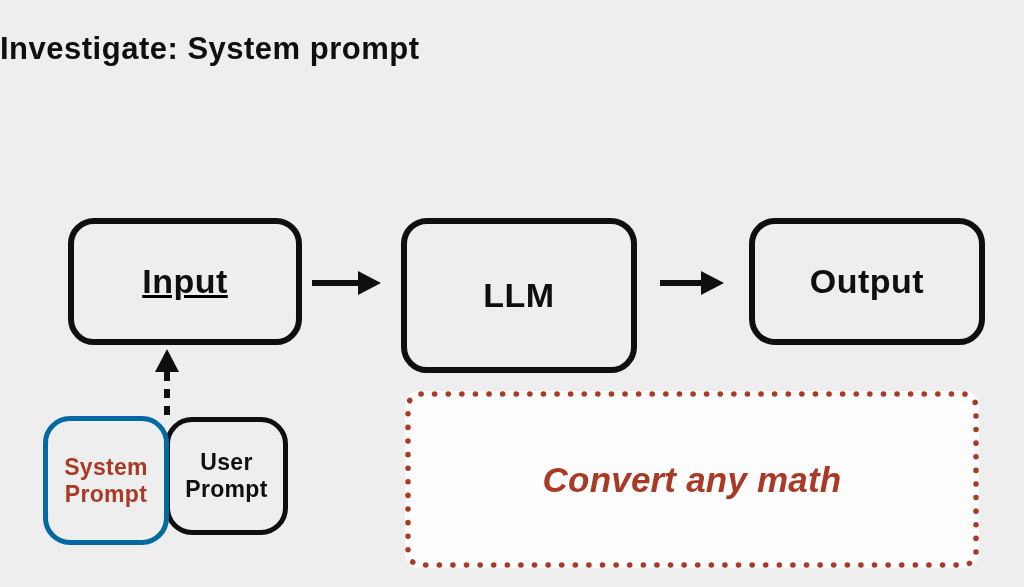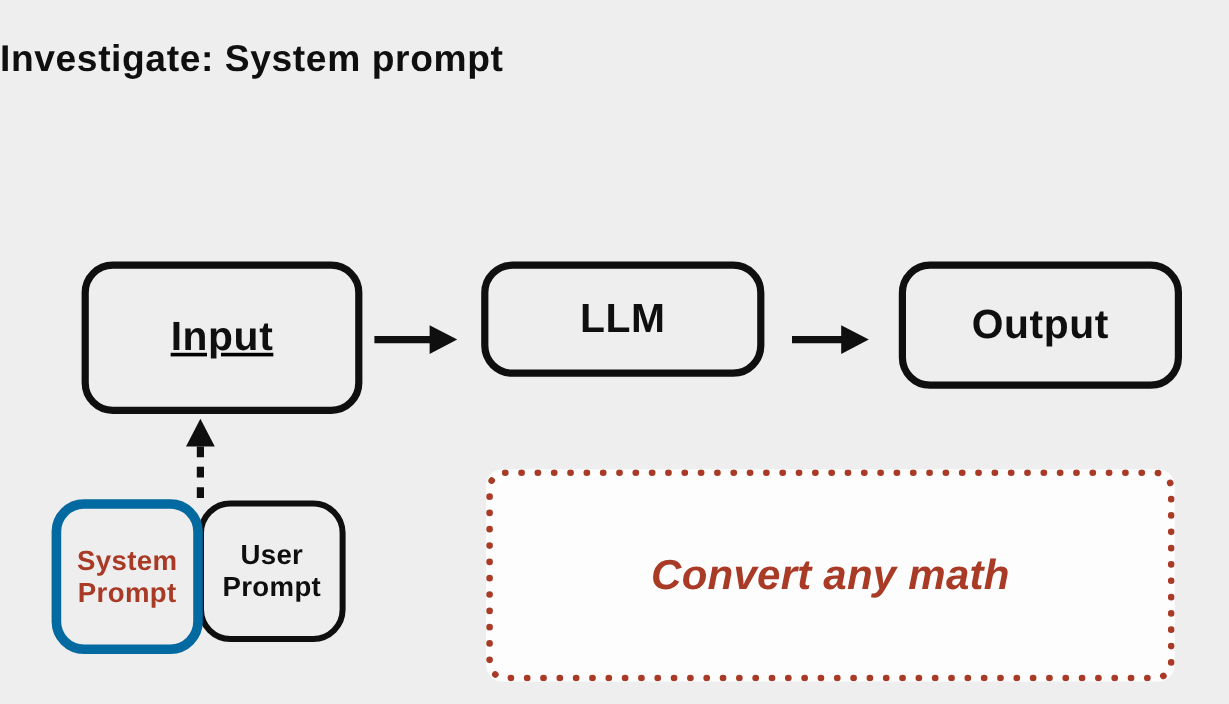--- a/index.html
+++ b/index.html
@@ -32,22 +32,22 @@
     justify-content: center;
     background: transparent;
   }
   .node span {
     font-size: 34px;
     font-weight: bold;
     color: #0f0f0f;
     letter-spacing: 0.5px;
   }
   .node-input  { left: 68px;  top: 218px; width: 234px; height: 127px; text-decoration: underline; }
-  .node-llm    { left: 401px; top: 218px; width: 236px; height: 96px; text-align: center; }
-  .node-output { left: 749px; top: 218px; width: 236px; height: 106px; }
+  .node-llm    { left: 401px; top: 218px; width: 236px; height: 155px; text-align: center; }
+  .node-output { left: 749px; top: 218px; width: 236px; height: 127px; }
 
   .connectors {
     position: absolute;
     left: 0; top: 0;
     width: 1024px; height: 587px;
     pointer-events: none;
   }
 
   .pbox {
     position: absolute;
@@ -60,21 +60,21 @@
     text-align: center;
   }
   .pbox div {
     font-size: 23px;
     font-weight: bold;
     line-height: 27px;
     letter-spacing: 0.3px;
   }
   .pbox-system {
     left: 43px; top: 416px; width: 126px; height: 129px;
-    border: 8px solid #0369a1;
+    border: 5px solid #0369a1;
     color: #a93a26;
     z-index: 3;
   }
   .pbox-user {
     left: 165px; top: 417px; width: 123px; height: 118px;
     border: 5px solid #0f0f0f;
     color: #0f0f0f;
     z-index: 2;
   }
 

